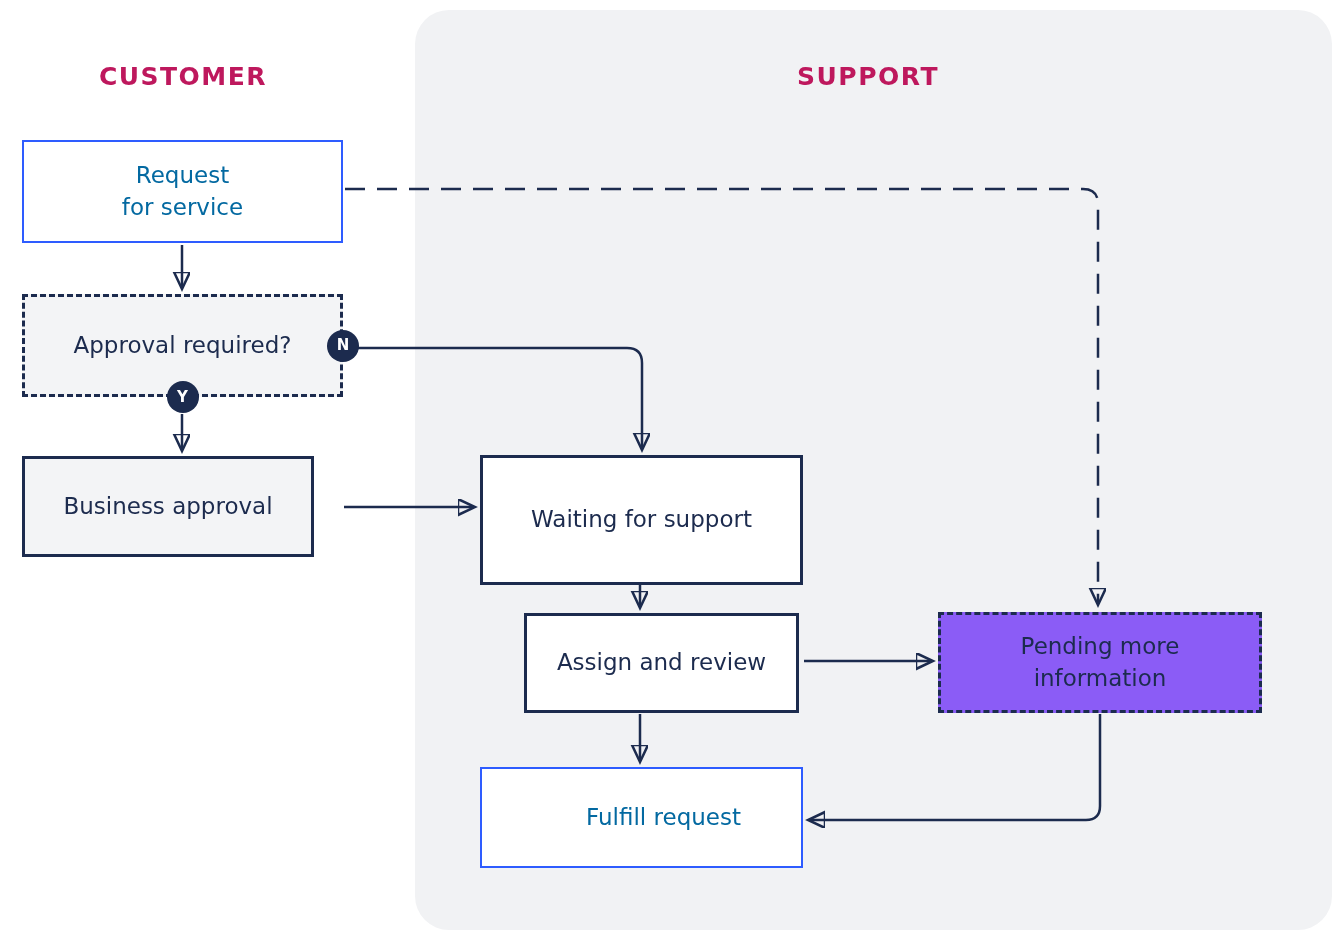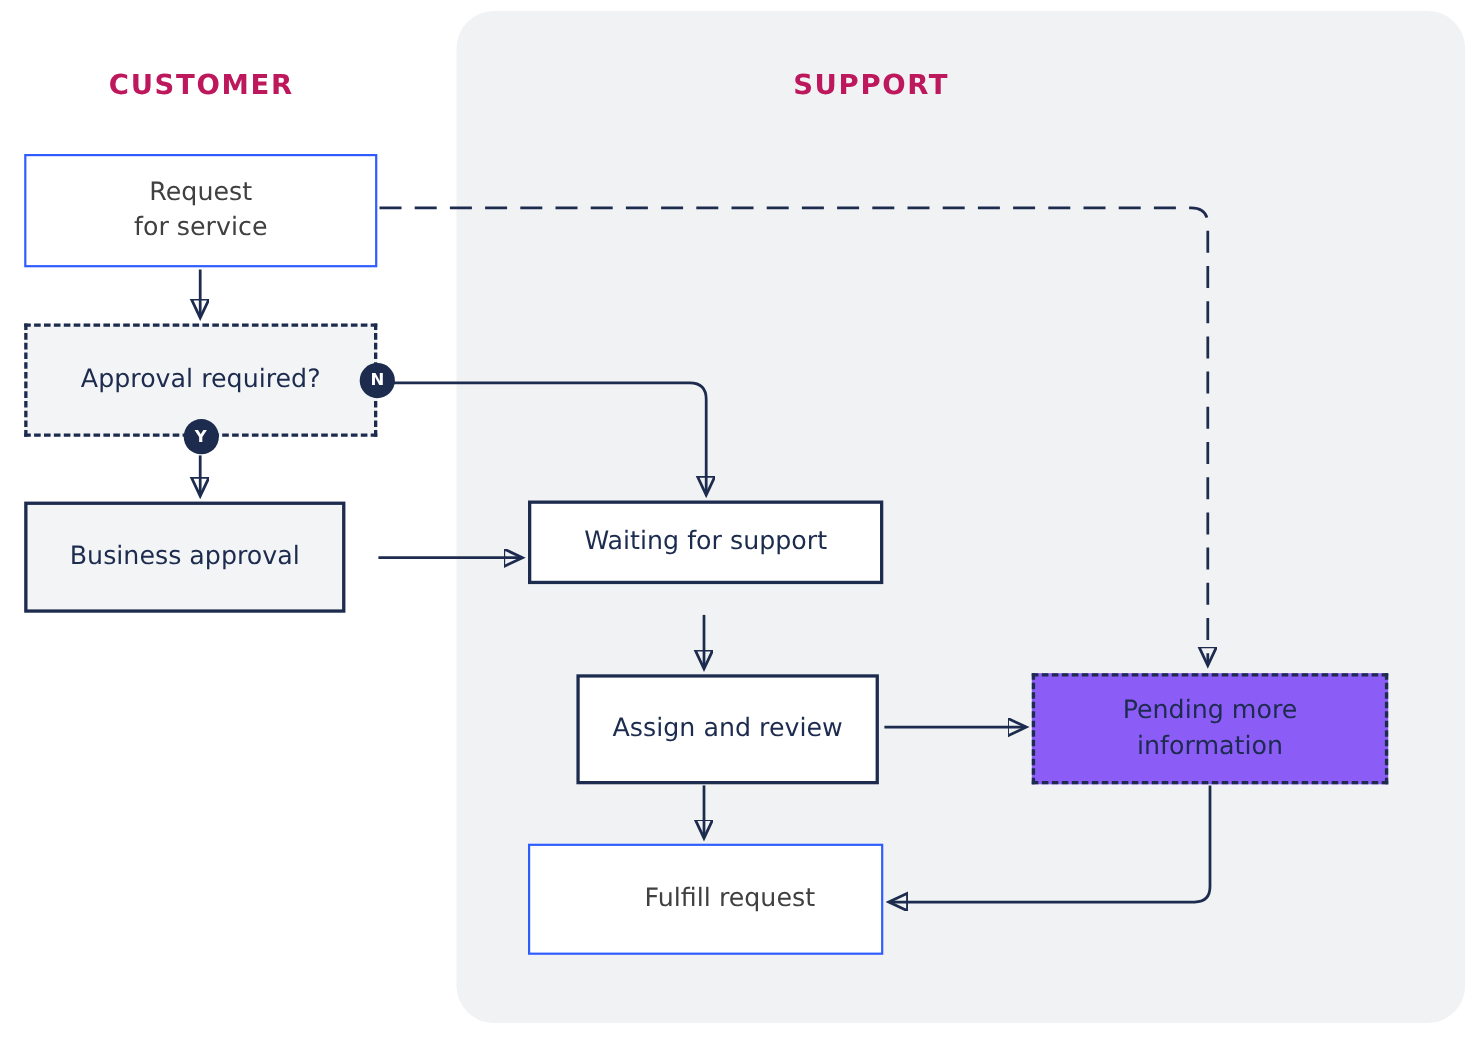--- a/index.html
+++ b/index.html
@@ -10,39 +10,39 @@
   .support-bg{
     position:absolute;left:415px;top:10px;width:917px;height:920px;
     background:#F1F2F4;border-radius:34px;
   }
   .lane-title{
     position:absolute;transform:translateX(-50%);
     font-size:25px;font-weight:700;letter-spacing:1.5px;color:#be185d;
     white-space:nowrap;
   }
   .lane-title.customer{left:183px;top:62px;}
-  .lane-title.support{left:792px;top:62px;}
+  .lane-title.support{left:868px;top:62px;}
   .connectors{position:absolute;left:0;top:0;width:1344px;height:944px;}
   .connectors path{fill:none;stroke:#1C2B4E;stroke-width:2.5px;}
   .connectors path.dashed{stroke-dasharray:20 12;}
   .node{
     position:absolute;box-sizing:border-box;
     display:flex;align-items:center;justify-content:center;text-align:center;
     font-size:23px;font-weight:500;color:#1C2B4E;line-height:1.35;
   }
   .node .label{white-space:pre-line;}
-  .node.blue-outline{border:2.5px solid #2E5CFF;color:#404040;background:#ffffff;}
+  .node.blue-outline{border:2.5px solid #2E5CFF;color:#0369a1;background:#ffffff;}
   .node.dashed-gray{border:3px dashed #1C2B4E;background:#F3F4F6;}
   .node.solid-gray{border:3px solid #1C2B4E;background:#F3F4F6;}
   .node.solid-white{border:3px solid #1C2B4E;background:#ffffff;}
   .node.dashed-white{border:3px dashed #1C2B4E;background:#8b5cf6;}
   .node.n-request{left:22px;top:140px;width:321px;height:103px;}
   .node.n-approval{left:22px;top:294px;width:321px;height:103px;}
   .node.n-business{left:22px;top:456px;width:292px;height:101px;}
-  .node.n-waiting{left:480px;top:455px;width:323px;height:76px;}
+  .node.n-waiting{left:480px;top:455px;width:323px;height:130px;}
   .node.n-assign{left:480px;top:613px;width:275px;height:100px;margin-left:44px;}
   .node.n-pending{left:938px;top:612px;width:324px;height:101px;}
   .node.n-fulfill{left:480px;top:767px;width:323px;height:101px;padding-left:44px;}
   .badge{
     position:absolute;width:32px;height:32px;border-radius:50%;
     background:#1C2B4E;color:#ffffff;font-size:15px;font-weight:700;
     display:flex;align-items:center;justify-content:center;z-index:3;
   }
   .badge.badge-no{right:-19px;top:50%;transform:translateY(-50%);}
   .badge.badge-yes{bottom:-19px;left:50%;transform:translateX(-50%);}

